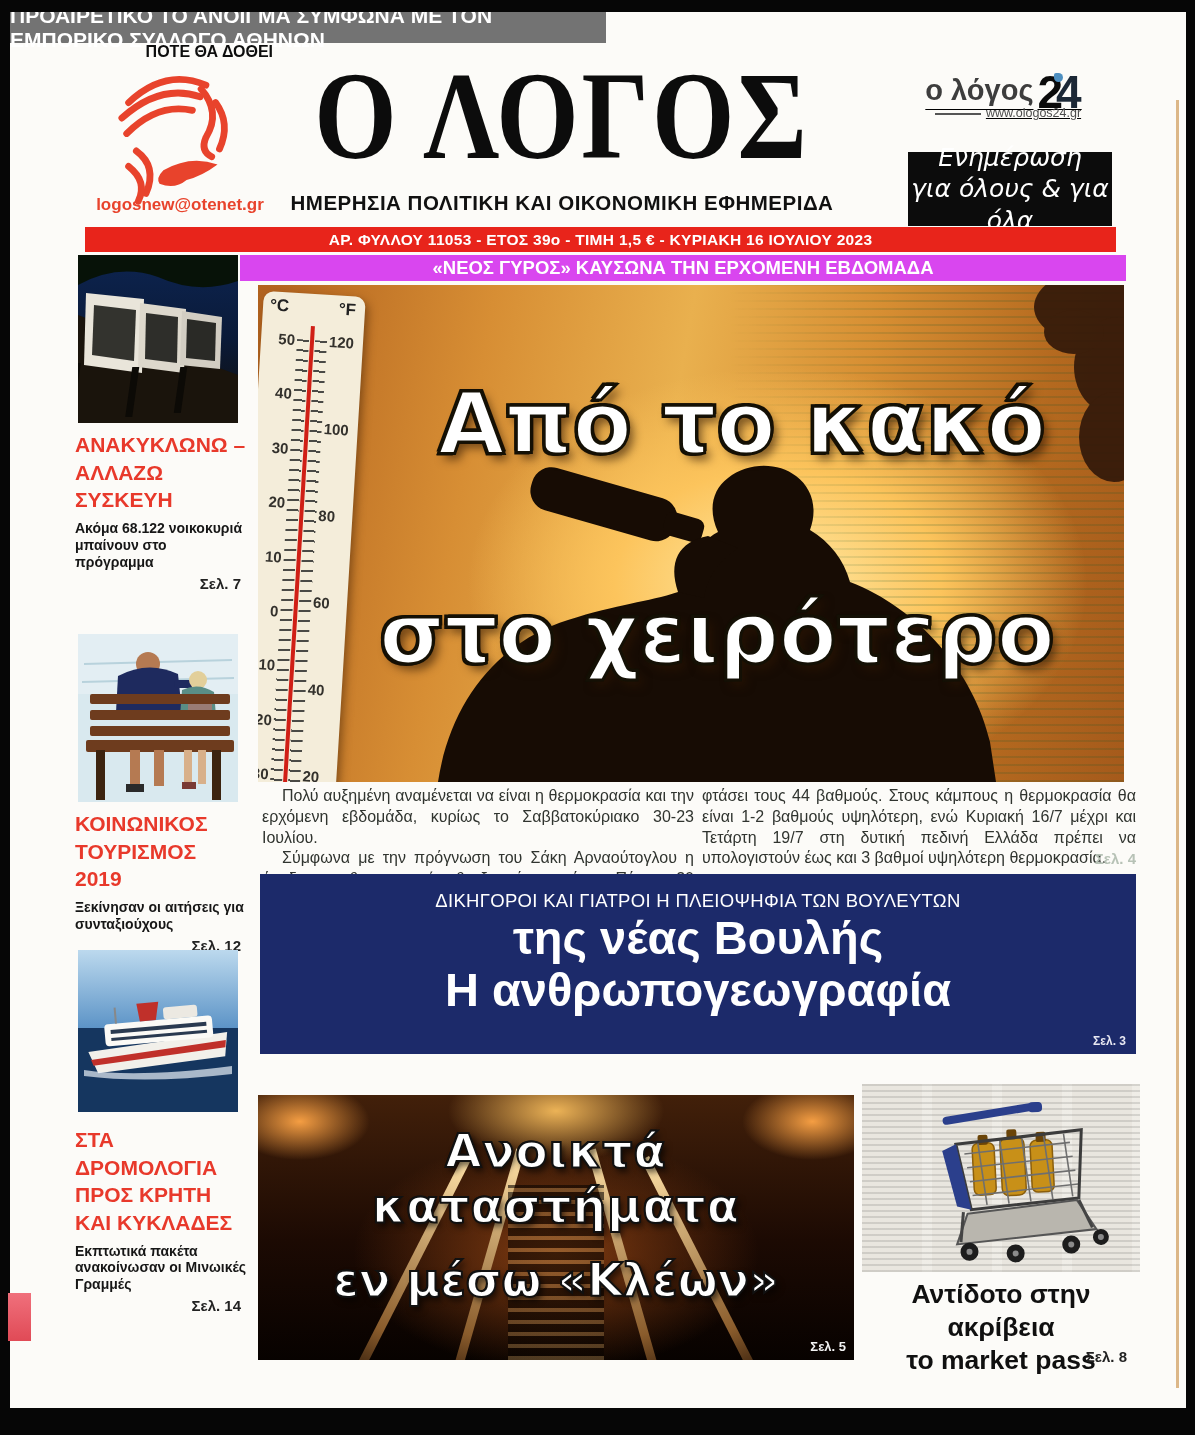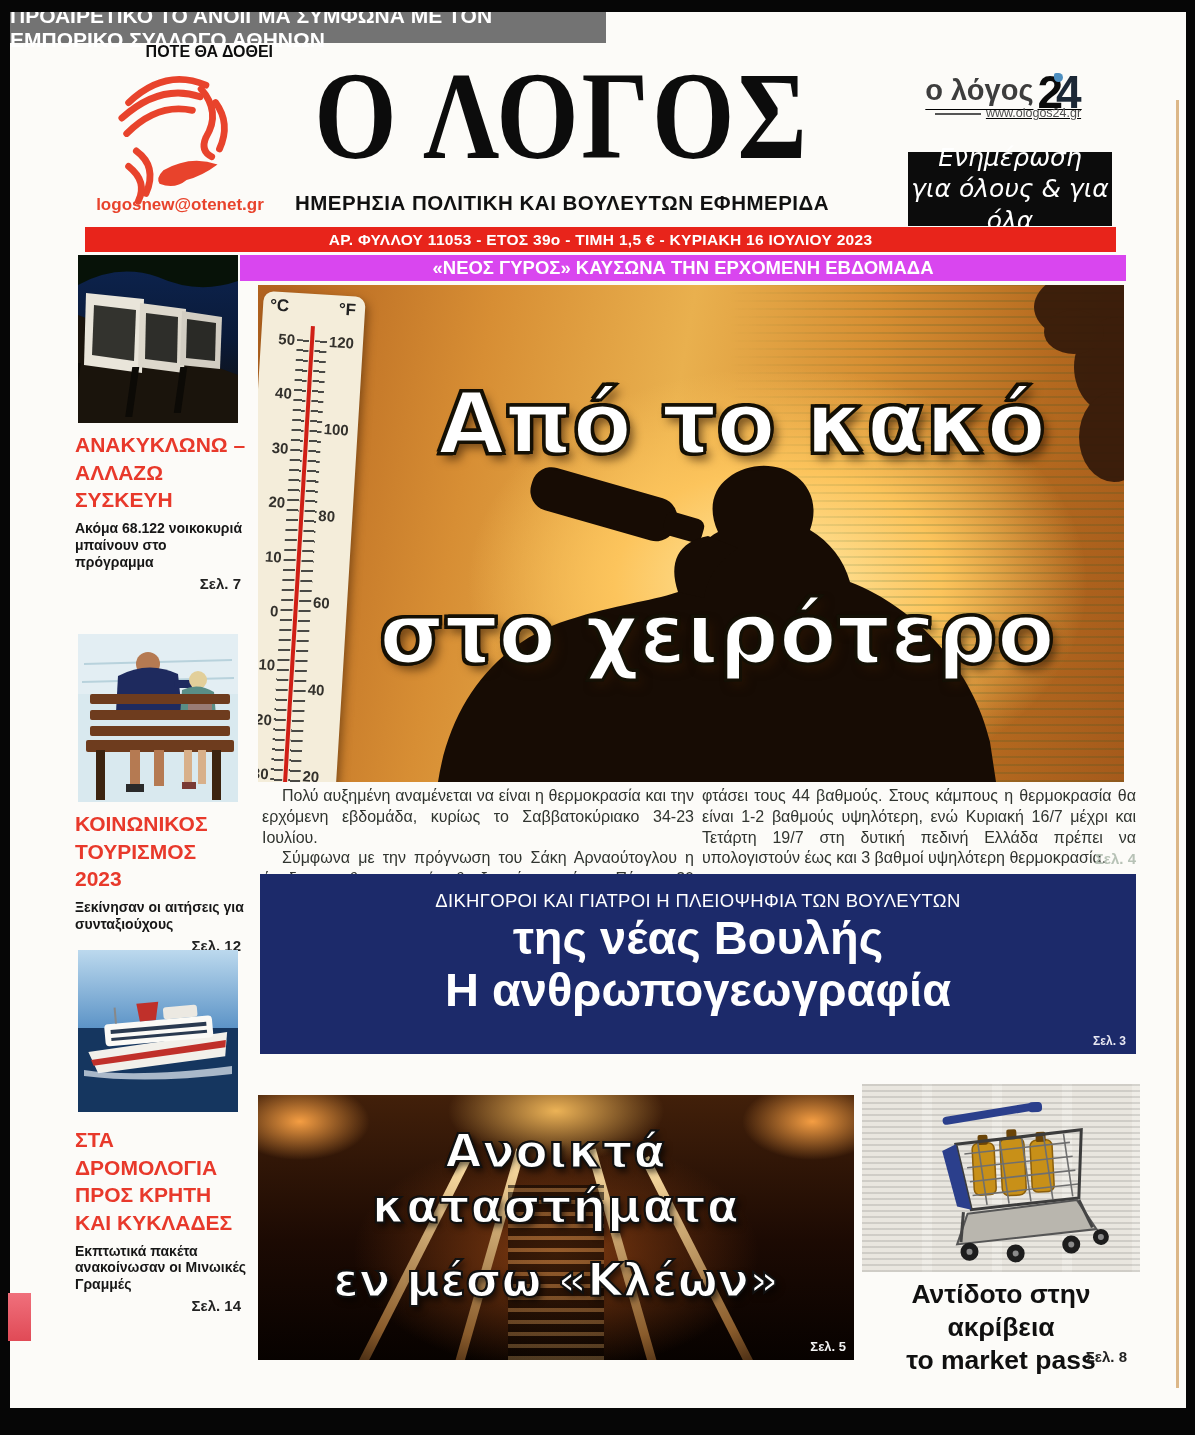--- a/index.html
+++ b/index.html
@@ -143,21 +143,21 @@
         <path d="M30,92 Q52,108 40,136"></path>
         <path d="M22,108 Q42,124 32,144"></path>
       </g>
       <path d="M58,112 Q86,96 114,106 Q98,118 82,122 Q70,132 54,126 Q50,120 58,112 Z" fill="#e8432c"></path>
     </svg>
   </div>
   <div class="abs email">logosnew@otenet.gr</div>
 
   <div class="abs masthead">
     <div class="title">Ο ΛΟΓΟΣ</div>
-    <div class="tagline">ΗΜΕΡΗΣΙΑ ΠΟΛΙΤΙΚΗ ΚΑΙ ΒΟΥΛΕΥΤΩΝ ΕΦΗΜΕΡΙΔΑ</div>
+    <div class="tagline">ΗΜΕΡΗΣΙΑ ΠΟΛΙΤΙΚΗ ΚΑΙ ΟΙΚΟΝΟΜΙΚΗ ΕΦΗΜΕΡΙΔΑ</div>
   </div>
 
   <div class="abs weblogo">
     <div>
       <span class="wname">ο λόγος</span><span class="d1">2</span><span class="d2">4</span><span class="drop"></span>
     </div>
     <div class="weburl"><span class="dash"></span><span>www.ologos24.gr</span></div>
   </div>
 
   <div class="abs slogan">
@@ -228,21 +228,21 @@
         </g>
 
         <rect x="52" y="116" width="10" height="38" fill="#b57a52"></rect>
         <rect x="76" y="116" width="10" height="36" fill="#b57a52"></rect>
         <rect x="106" y="116" width="8" height="34" fill="#d8b08a"></rect>
         <rect x="120" y="116" width="8" height="34" fill="#d8b08a"></rect>
         <rect x="48" y="150" width="18" height="8" fill="#2a2a2a"></rect>
         <rect x="104" y="148" width="14" height="7" fill="#7a3a34"></rect>
       </svg>
     </div>
-    <div class="kicker" style="margin-top:8px;">ΚΟΙΝΩΝΙΚΟΣ ΤΟΥΡΙΣΜΟΣ 2023</div>
+    <div class="kicker" style="margin-top:8px;">ΚΟΙΝΩΝΙΚΟΣ ΤΟΥΡΙΣΜΟΣ 2019</div>
     <div class="side-title" style="margin-top:6px;">Ξεκίνησαν οι αιτήσεις για συνταξιούχους</div>
     <div class="pageref" style="margin-top:4px;padding-right:6px;">Σελ. 12</div>
   </div>
 
   <div class="abs side-item" style="left:65px;top:938px;">
     <div class="side-photo" style="margin-left:3px;">
       <svg width="160" height="162" viewBox="0 0 160 162">
         <defs>
             <linearGradient id="sky3" x1="0" y1="0" x2="0" y2="1">
           <stop offset="0" stop-color="#bcd9ee"></stop>
@@ -323,21 +323,21 @@
         <span>40</span>
         <span>20</span>
       </div>
     </div>
 
     <div class="lead-h lead-h1">Από το κακό</div>
     <div class="lead-h lead-h2">στο χειρότερο</div>
   </div>
 
   <div class="bodycol bcl">
-    <p>Πολύ αυξημένη αναμένεται να είναι η θερμοκρασία και την ερχόμενη εβδομάδα, κυρίως το Σαββατοκύριακο 34-23 Ιουλίου.</p>
+    <p>Πολύ αυξημένη αναμένεται να είναι η θερμοκρασία και την ερχόμενη εβδομάδα, κυρίως το Σαββατοκύριακο 30-23 Ιουλίου.</p>
     <p>Σύμφωνα με την πρόγνωση του Σάκη Αρναούτογλου η άνοδος της θερμοκρασίας θα ξεκινήσει από την Πέμπτη 20 Ιουλίου, όπου το θερμόμετρο θα δείξει 41 βαθμούς και θα κορυφωθεί την Κυριακή, όπου θα</p>
   </div>
   <div class="bodycol bcr">
     <p style="text-indent:0;">φτάσει τους 44 βαθμούς. Στους κάμπους η θερμοκρασία θα είναι 1-2 βαθμούς υψηλότερη, ενώ Κυριακή 16/7 μέχρι και Τετάρτη 19/7 στη δυτική πεδινή Ελλάδα πρέπει να υπολογιστούν έως και 3 βαθμοί υψηλότερη θερμοκρασία.</p>
   </div>
   <div class="sel4">Σελ. 4</div>
 
   <div class="bluebox">
     <div class="bk">ΔΙΚΗΓΟΡΟΙ ΚΑΙ ΓΙΑΤΡΟΙ Η ΠΛΕΙΟΨΗΦΙΑ ΤΩΝ ΒΟΥΛΕΥΤΩΝ</div>
     <div class="bl">της νέας Βουλής</div>

